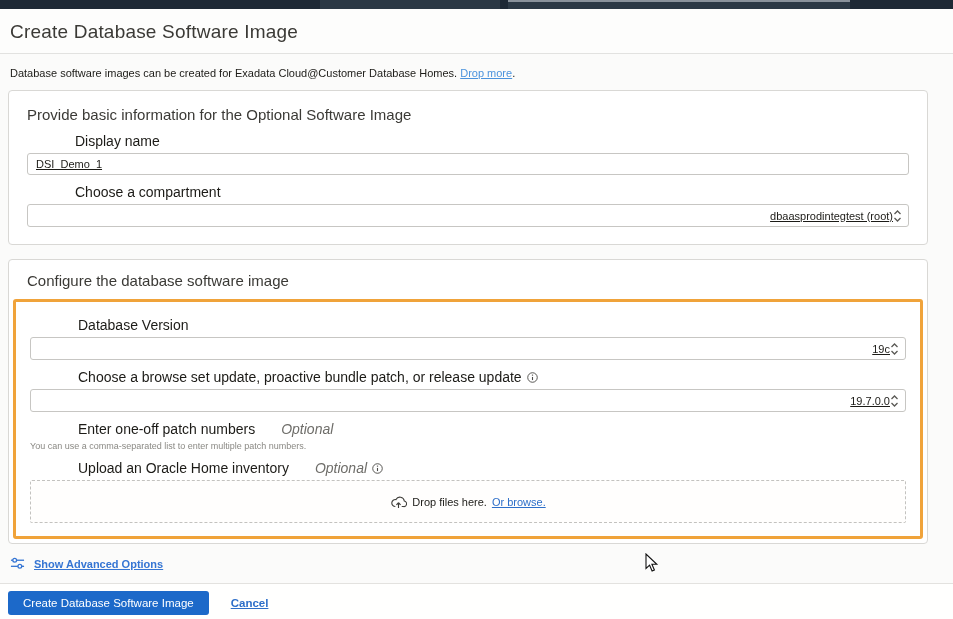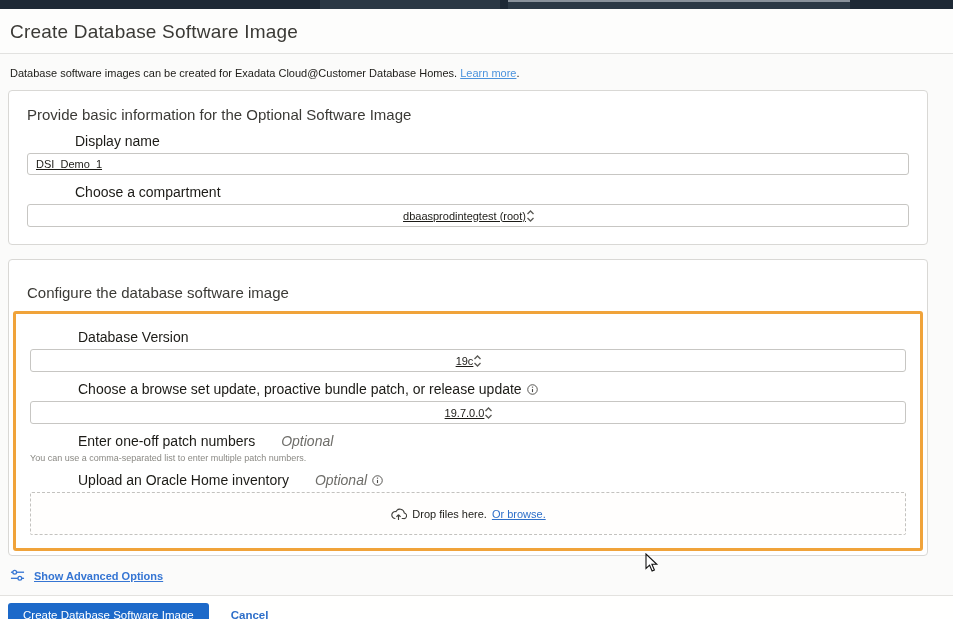--- a/index.html
+++ b/index.html
@@ -30,40 +30,40 @@
     border: 1px solid #d9d8d5;
     border-radius: 4px;
     margin: 0 25px 0 8px;
     width: 920px;
     flex: 0 0 auto;
   }
   .card-1 { padding: 15px 18px 17px 18px; margin-bottom: 14px; }
   .card-2 { padding: 12px 4px 4px 4px; }
   .section-heading { font-size: 15px; font-weight: 400; color: #3b3a36; }
   .card-1 .section-heading, .card-2 .section-heading { margin-bottom: 10px; }
-  .card-2 .section-heading { padding-left: 14px; margin-top: 12px; }
+  .card-2 .section-heading { padding-left: 14px; }
 
   .field { margin-top: 9px; }
   .field-label { font-size: 14px; color: #1c1b17; margin-bottom: 4px; display: flex; align-items: center; gap: 5px; padding-left: 48px; }
   .optional { font-style: italic; color: #6e6d69; margin-left: 21px; }
 
   .text-input, .select-box, .textarea-box {
     width: 100%;
     border: 1px solid #c7c6c3;
     border-radius: 3px;
     background: #fff;
     font-family: "Liberation Sans", sans-serif;
     font-size: 11px;
     color: #1c1b17;
     text-decoration: underline;
   }
   .text-input { height: 22px; padding: 0 8px; outline: none; }
   .select-box {
     height: 23px;
-    display: flex; align-items: center; justify-content: center;
+    display: flex; align-items: center; justify-content: flex-end;
     padding: 0 6px 0 8px; cursor: pointer;
   }
   .stepper { display: flex; flex-direction: column; align-items: center; line-height: 0; }
   .textarea-wrap { position: relative; }
   .textarea-box { height: 30px; padding: 3px 8px; resize: none; outline: none; display: block; }
   .resize-grip { position: absolute; right: 2px; bottom: 2px; pointer-events: none; }
   .helper-text { font-size: 9px; color: #8a8984; margin-top: 3px; }
 
   .highlight-box {
     border: 3px solid #f0a33a;
@@ -125,21 +125,21 @@
   <div class="seg1"></div>
   <div class="seg2"></div>
 </div>
 
 <div class="page-header">
   <div class="page-title">Create Database Software Image</div>
 </div>
 
 <div class="page-desc">
   <span>Database software images can be created for Exadata Cloud@Customer Database Homes.</span>
-  <span> </span><a class="link">Learn more</a><span>.</span>
+  <span> </span><a class="link">Drop more</a><span>.</span>
 </div>
 
 <div class="card card-1">
   <div class="section-heading">Provide basic information for the Optional Software Image</div>
 
   <div class="field">
     <div class="field-label">Display name</div>
     <input class="text-input" type="text" value="DSI_Demo_1" style="">
   </div>
 

